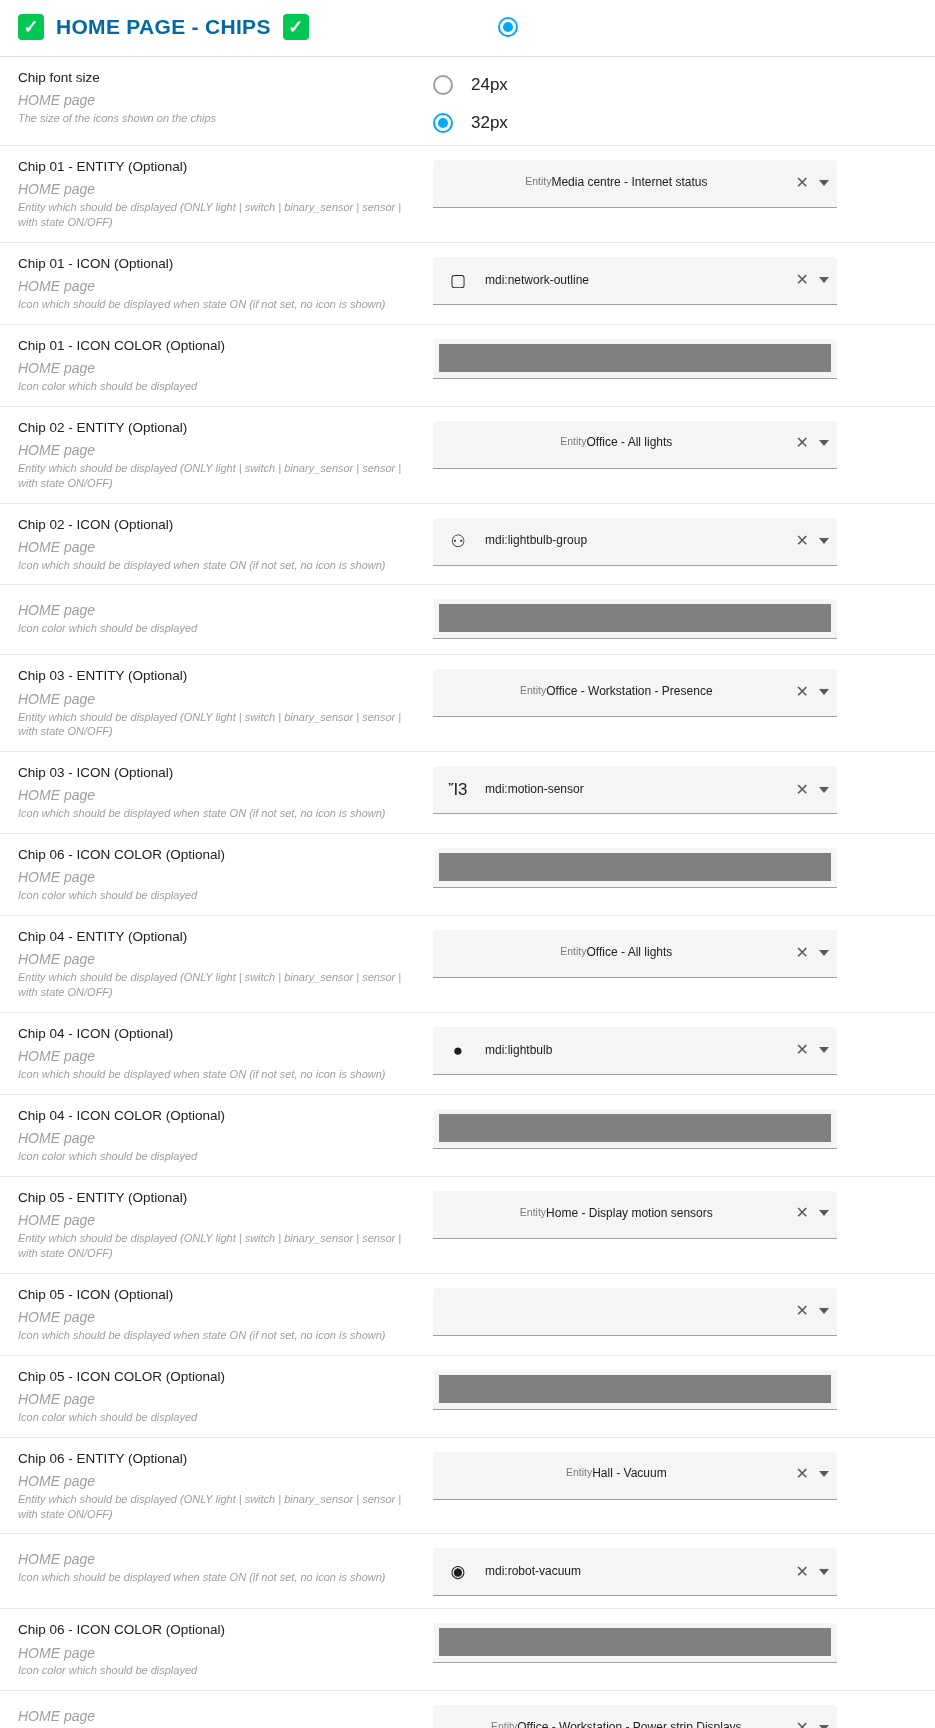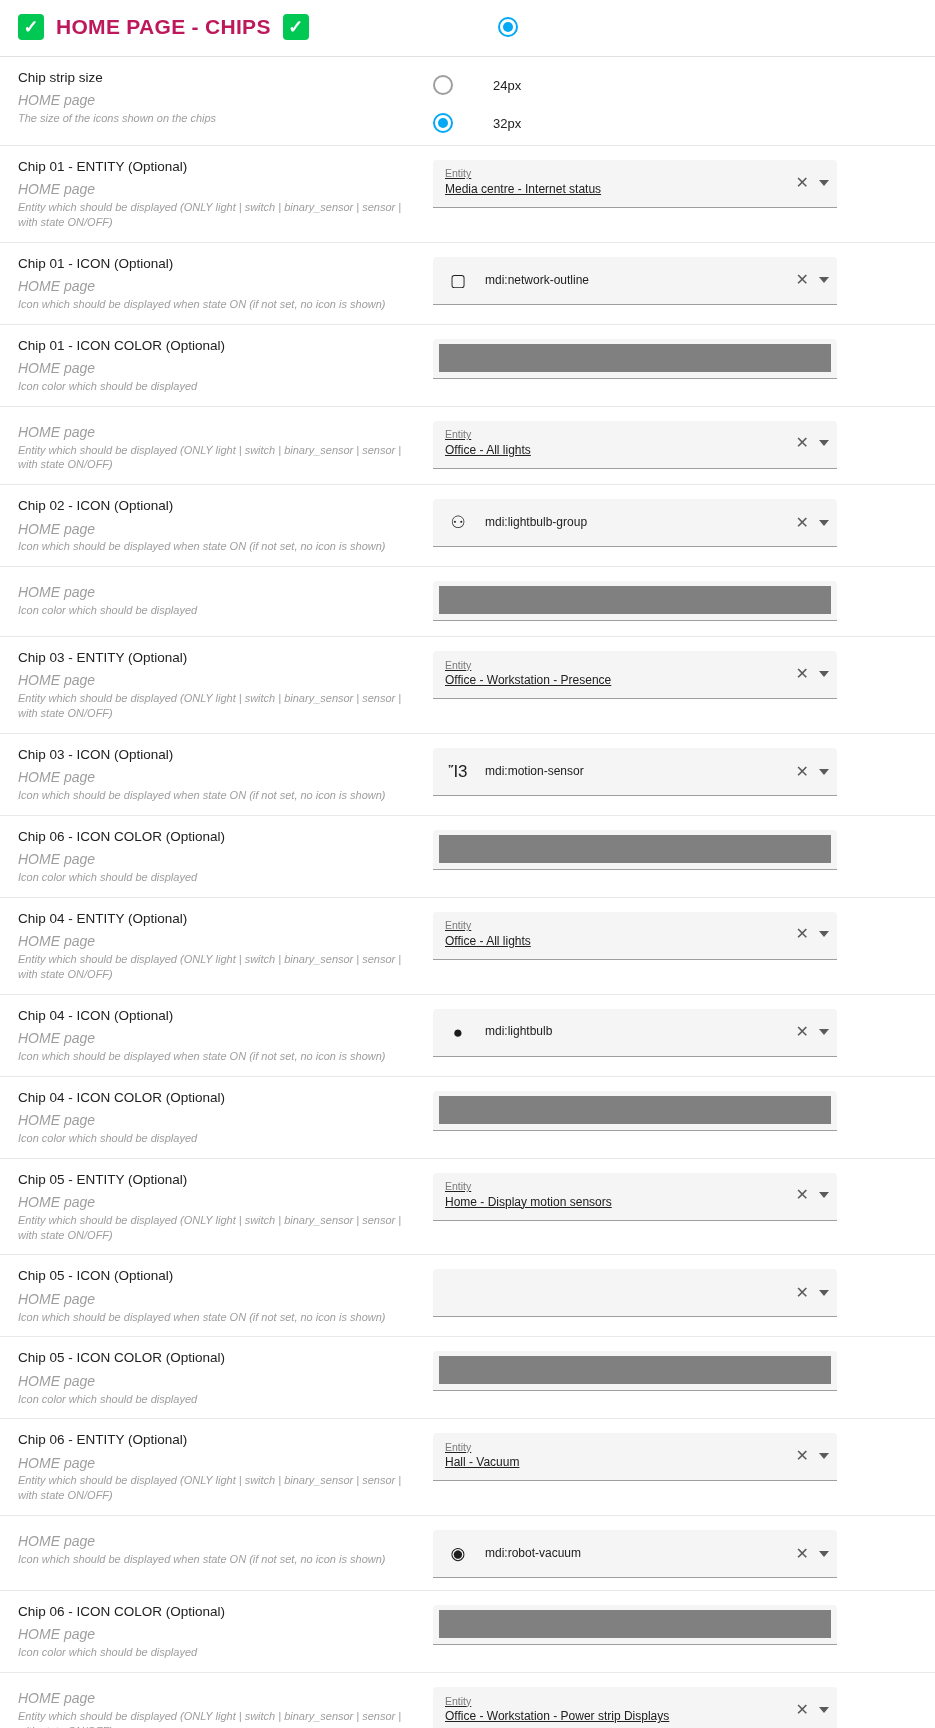--- a/index.html
+++ b/index.html
@@ -44,21 +44,21 @@
     justify-content: center;
     color: #fff;
     font-size: 18px;
     line-height: 1;
     font-weight: bold;
   }
   .header-title {
     font-size: 21px;
     font-weight: bold;
     letter-spacing: 0.3px;
-    color: #be185d;
+    color: #0369a1;
     white-space: nowrap;
   }
   .header-right {
     display: flex;
     align-items: center;
     padding-left: 20px;
   }
 
   
   .radio {
@@ -133,23 +133,22 @@
     flex-direction: column;
     gap: 18px;
     padding-top: 4px;
   }
   .radio-opt {
     display: flex;
     align-items: center;
     gap: 18px;
   }
   .radio-opt .opt-label {
-    font-size: 13px;
+    font-size: 17px;
     color: #212121;
-    margin-left: 22px;
   }
 
   
   .field {
     width: 404px;
     background: #f5f5f5;
     border-bottom: 1px solid #9e9e9e;
     border-radius: 4px 4px 0 0;
     box-sizing: border-box;
     display: flex;
@@ -157,24 +156,22 @@
     padding: 6px 8px 6px 12px;
     min-height: 48px;
     position: relative;
   }
   .field.with-floating {
     padding-top: 4px;
   }
   .field-body {
     flex: 1 1 auto;
     display: flex;
-    flex-direction: column;
     justify-content: center;
     min-width: 0;
-    text-decoration: underline;
   }
   .floating-label {
     font-size: 10.5px;
     color: #7a7a7a;
     line-height: 1.2;
     margin-bottom: 2px;
   }
   .field-value {
     font-size: 12px;
     color: #212121;
@@ -256,21 +253,21 @@
         <span>✓</span>
       </div>
     </div>
     <div class="header-right">
       <span class="radio checked"></span>
     </div>
   </div>
 
   <div class="row">
     <div class="labels">
-      <div class="lbl-title">Chip strip size</div>
+      <div class="lbl-title">Chip font size</div>
       <div class="lbl-sub">HOME page</div>
       <div class="lbl-desc">The size of the icons shown on the chips</div>
     </div>
     <div class="control">
       <div class="radio-group">
         <div class="radio-opt">
           <span class="radio"></span>
           <span class="opt-label">24px</span>
         </div>
         <div class="radio-opt">
@@ -327,20 +324,21 @@
           <div class="lbl-desc">Icon color which should be displayed</div>
         </div>
         <div class="control">
           <div class="color-field">
             <div class="color-swatch" style="background: rgb(128, 128, 128);"></div>
           </div>
         </div>
       </div>
       <div class="row">
         <div class="labels">
+          <div class="lbl-title">Chip 02 - ENTITY (Optional)</div>
           <div class="lbl-sub">HOME page</div>
           <div class="lbl-desc">Entity which should be displayed (ONLY light | switch | binary_sensor | sensor | with state ON/OFF)</div>
         </div>
         <div class="control">
           <div class="field with-floating">
             <div class="field-body">
               <div class="floating-label">Entity</div>
               <div class="field-value">Office - All lights</div>
             </div>
             <div class="field-actions">

